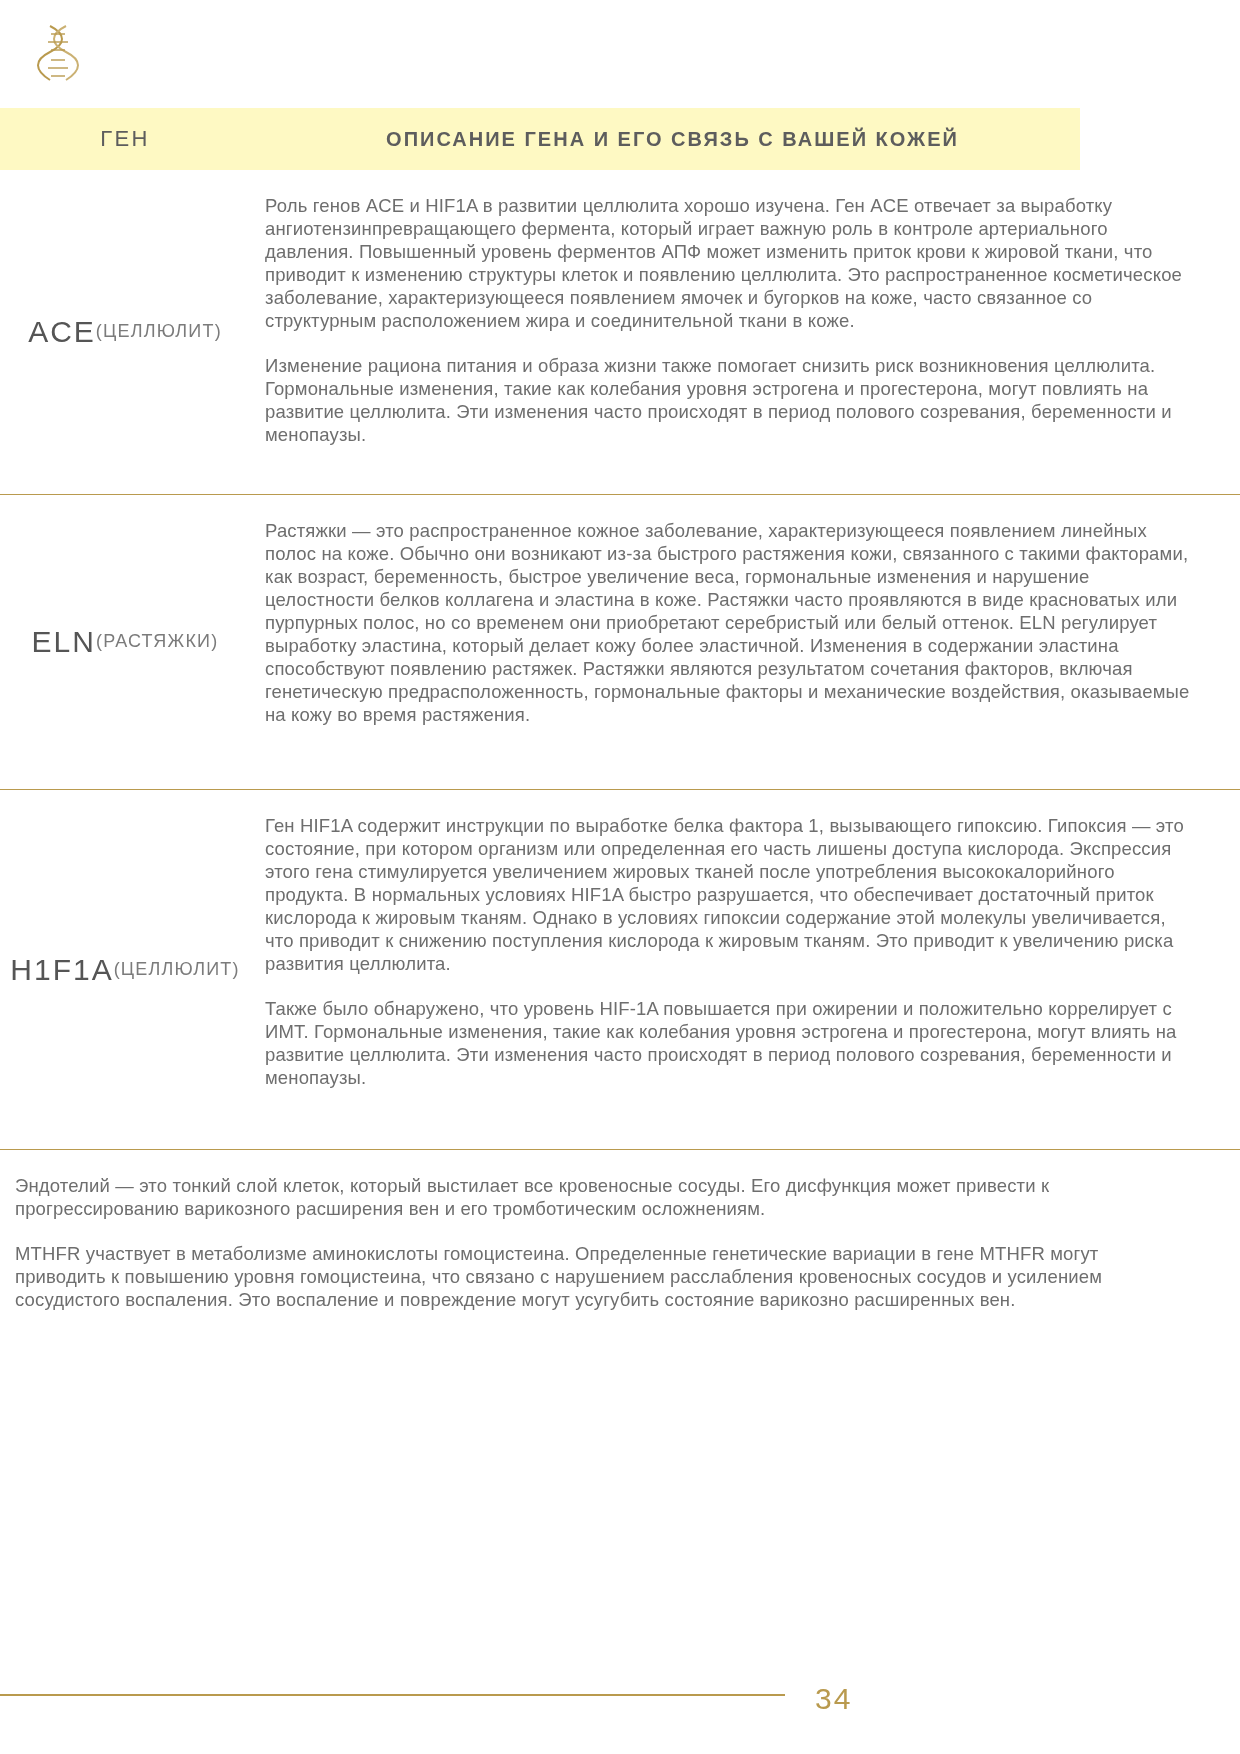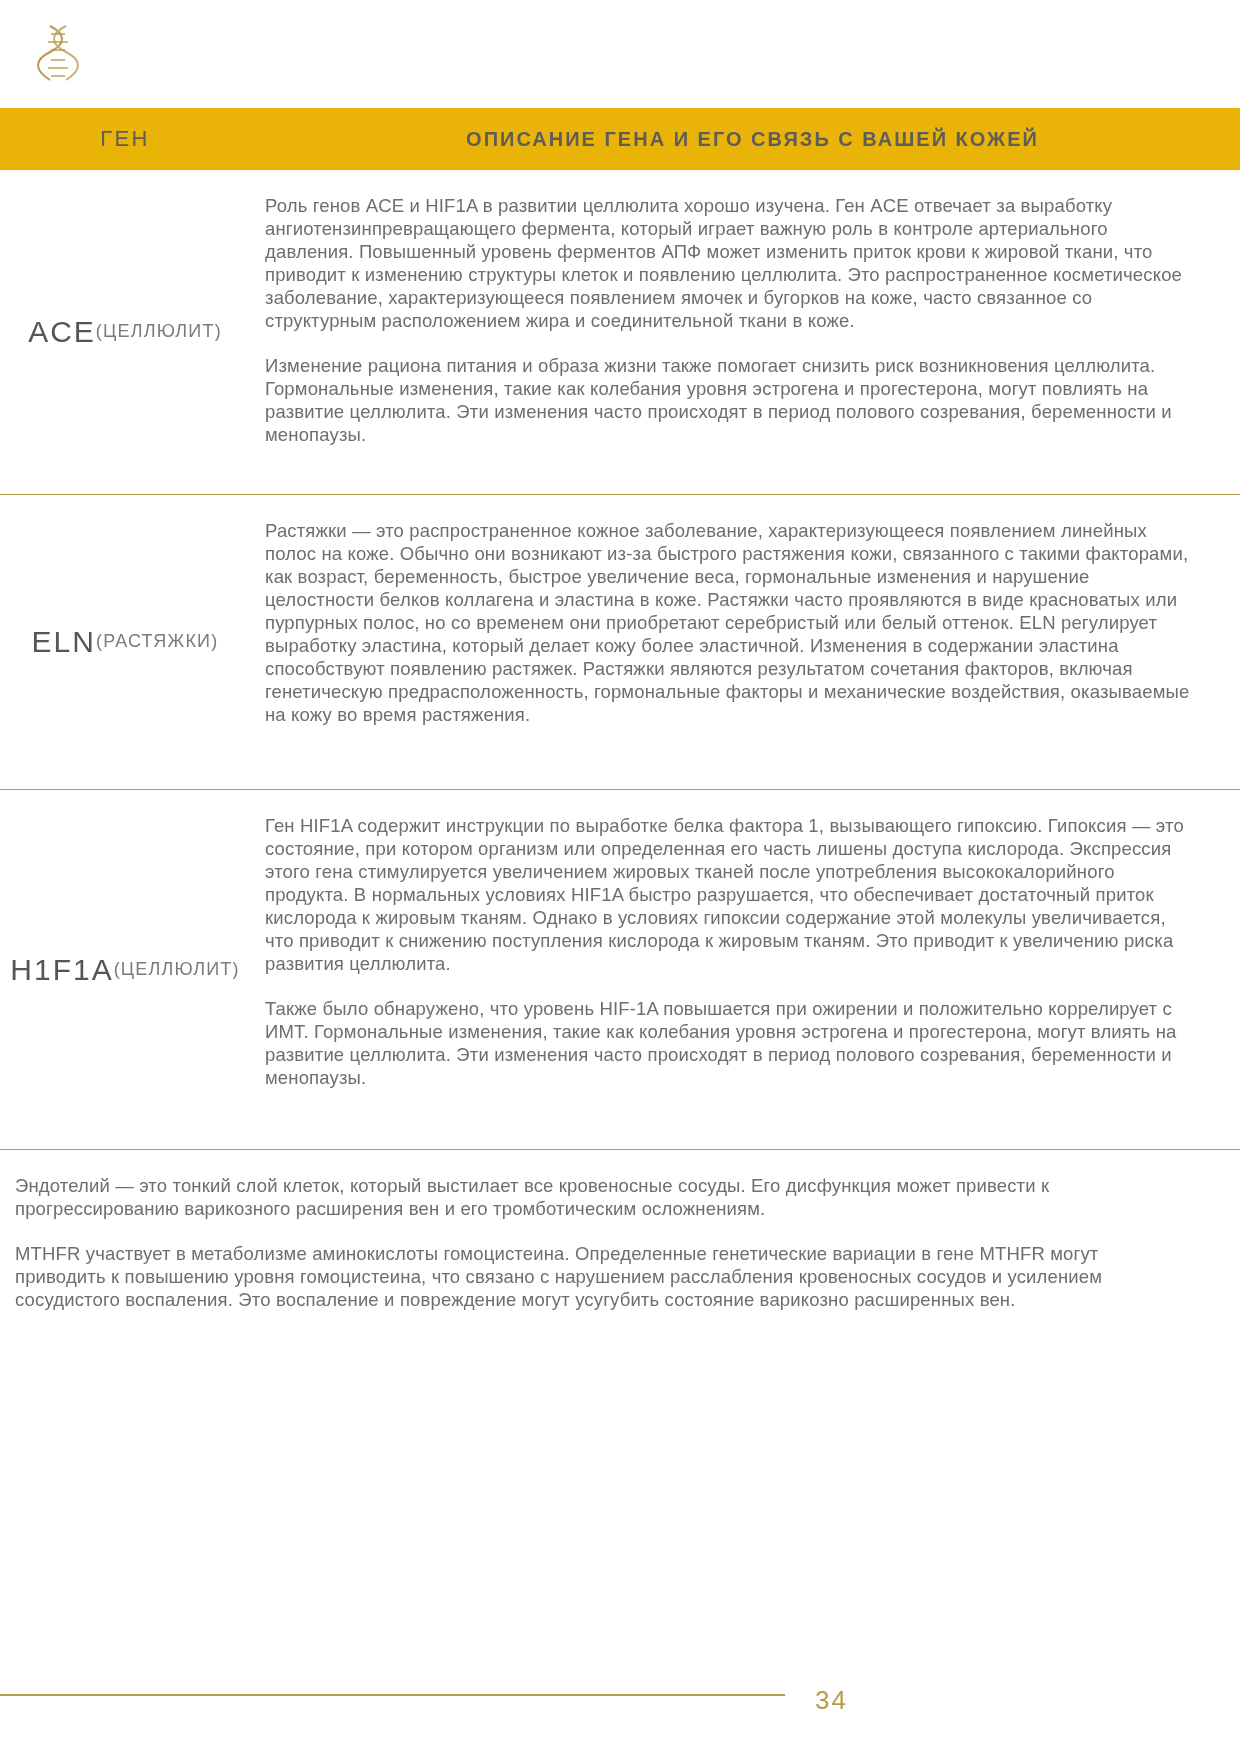--- a/index.html
+++ b/index.html
@@ -30,23 +30,23 @@
     top: 22px;
     width: 46px;
     height: 62px;
   }
 
   
   .table-header {
     position: absolute;
     top: 108px;
     left: 0;
-    width: 1240px;
+    width: 1080px;
     height: 62px;
-    background: #eab308;
+    background: #fef9c3;
     display: flex;
     align-items: center;
   }
   .th-gene {
     width: 250px;
     text-align: center;
     font-size: 22px;
     letter-spacing: 2.4px;
     color: #5d5d5d;
     font-weight: 400;
@@ -129,21 +129,21 @@
     left: 0;
     bottom: 58px;
     width: 785px;
     height: 1.6px;
     background: #b99a4e;
   }
   .page-number {
     position: absolute;
     left: 815px;
     bottom: 38px;
-    font-size: 26px;
+    font-size: 30px;
     color: #b99a4e;
     letter-spacing: 2px;
     font-weight: 300;
   }
 </style>
 </head>
 <body>
 
 <div class="logo-area">
   <div class="logo-mark">

